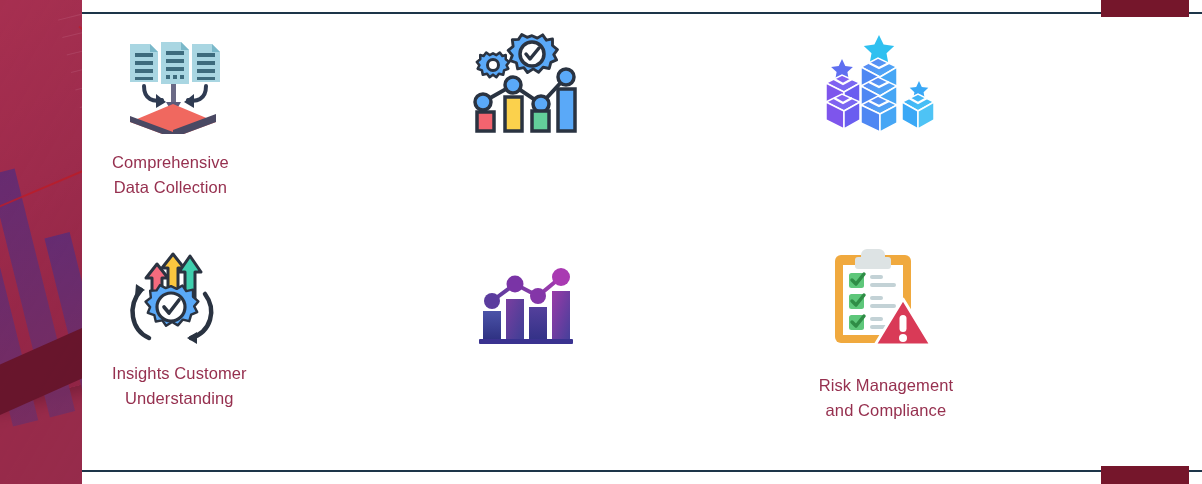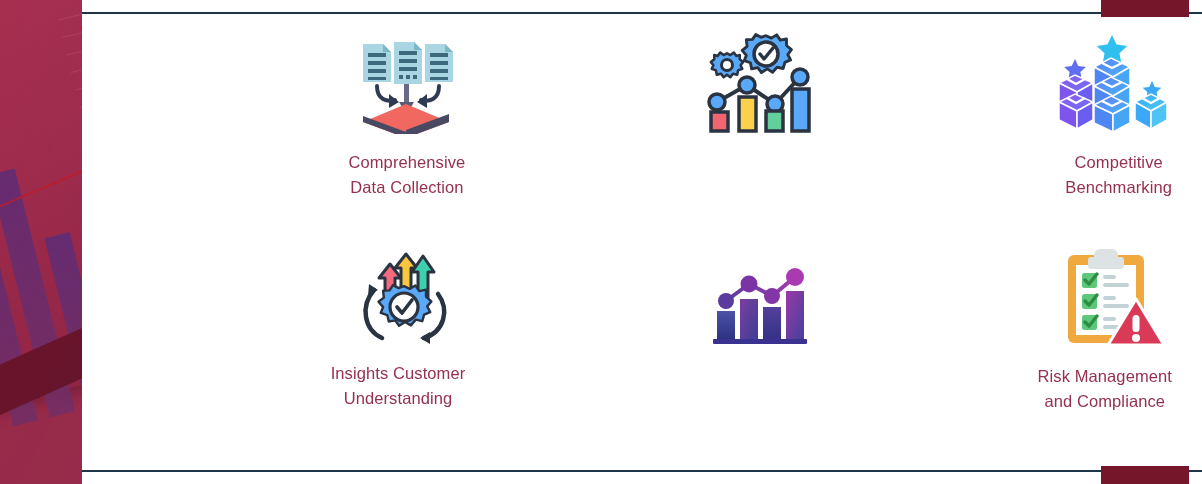--- a/index.html
+++ b/index.html
@@ -78,40 +78,40 @@
   
   #feature-grid{
     position:absolute; left:82px; top:14px; right:0; bottom:14px;
     display:grid;
     grid-template-columns:repeat(3,1fr);
     grid-template-rows:repeat(2,1fr);
     padding:6px 30px 4px 30px;
   }
   .feature-card{
     display:flex; flex-direction:column;
-    align-items:flex-end; justify-content:flex-start;
+    align-items:flex-start; justify-content:flex-start;
     padding-top:6px;
   }
   .icon-wrap{
     width:120px; height:112px;
     display:flex; align-items:center; justify-content:center;
   }
   .feature-label{
     margin-top:12px;
     text-align:center;
     font-size:16.5px;
     line-height:25px;
     color:#96304f;
     letter-spacing:.1px;
     white-space:pre-line;
   }
   
   .feature-card.row2 .icon-wrap{ height:104px; }
   .feature-card.row2 { padding-top:2px; }
-  #card-risk .feature-label{ margin-top:15px; }
+  #card-risk .feature-label{ margin-top:24px; }
   #card-efficiency .icon-wrap{ align-items:flex-end; }
 </style>
 </head>
 <body>
 
 <div id="photo-strip">
   <div class="photo-inner">
     <div class="pg">
       <div class="rule" style="top:40px"></div>
       <div class="rule" style="top:58px"></div>
@@ -270,22 +270,20 @@
         </g>
 
         <g>
           <path d="M82 73 L98 65 L114 73 L98 82 Z" fill="url(#gB)" stroke="#fff" stroke-width="1.5"></path>
           <path d="M82 73 L98 82 L98 100 L82 91 Z" fill="#3aa8f6" stroke="#fff" stroke-width="1.5"></path>
           <path d="M98 82 L114 73 L114 91 L98 100 Z" fill="#4ec3f5" stroke="#fff" stroke-width="1.5"></path>
           <path d="M89 69 L98 74 L107 69" fill="none" stroke="#fff" stroke-width="2.4"></path>
         </g>
       </svg>
     </div>
-    <div class="feature-label">Competitive
-Benchmarking</div>
   </div>
 
   <div class="feature-card row2" id="card-customer">
     <div class="icon-wrap">
       <svg width="106" height="102" viewBox="0 0 106 102">
 
         <g stroke="#2a3341" stroke-width="3" stroke-linejoin="round">
           <path d="M33 58 L33 32 L27 32 L38 18 L49 32 L43 32 L43 58 Z" fill="#f56b7e"></path>
           <path d="M49 58 L49 22 L43 22 L54 8 L65 22 L59 22 L59 58 Z" fill="#fbc63f"></path>
           <path d="M66 58 L66 26 L60 26 L71 10 L82 26 L76 26 L76 58 Z" fill="#3fcfae"></path>

